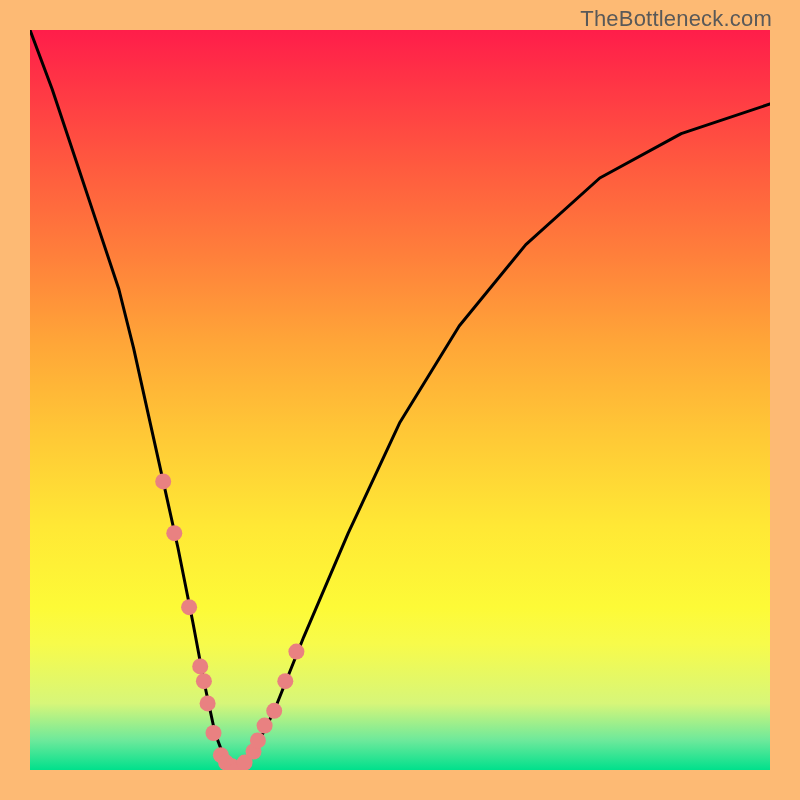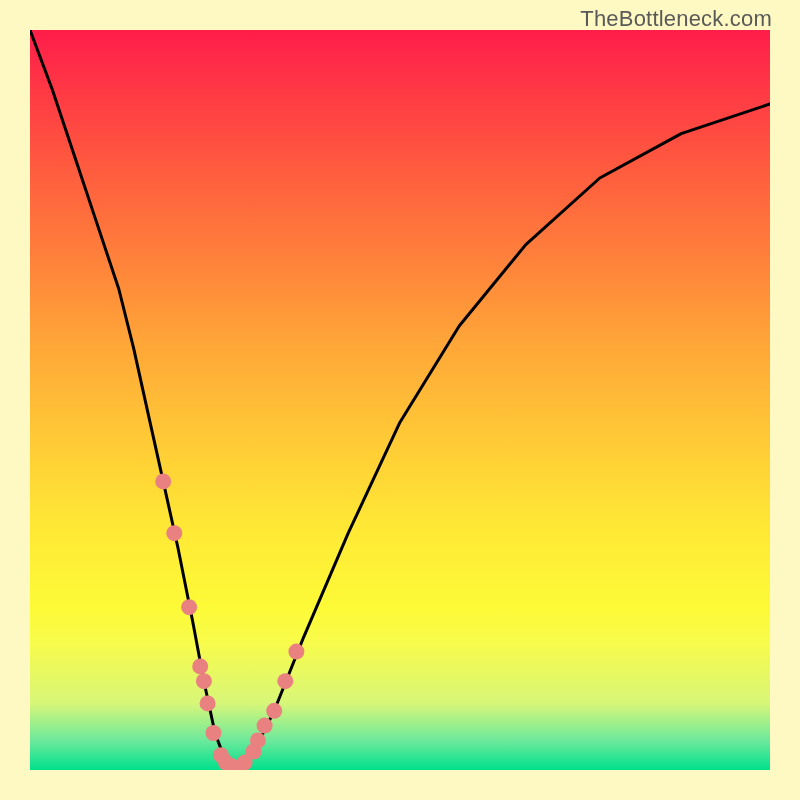--- a/index.html
+++ b/index.html
@@ -8,21 +8,21 @@
     width: 800px;
     height: 800px;
     overflow: hidden;
     background: #000;
     font-family: Arial, Helvetica, sans-serif;
   }
   .frame {
     position: absolute;
     left: 0; top: 0;
     width: 800px; height: 800px;
-    background: #fef9c3;
+    background: #fdba74;
   }
   .plot-area {
     position: absolute;
     left: 30px;
     top: 30px;
     width: 740px;
     height: 740px;
     overflow: hidden;
     background: linear-gradient(to bottom,
       #ff1d4a 0%,

